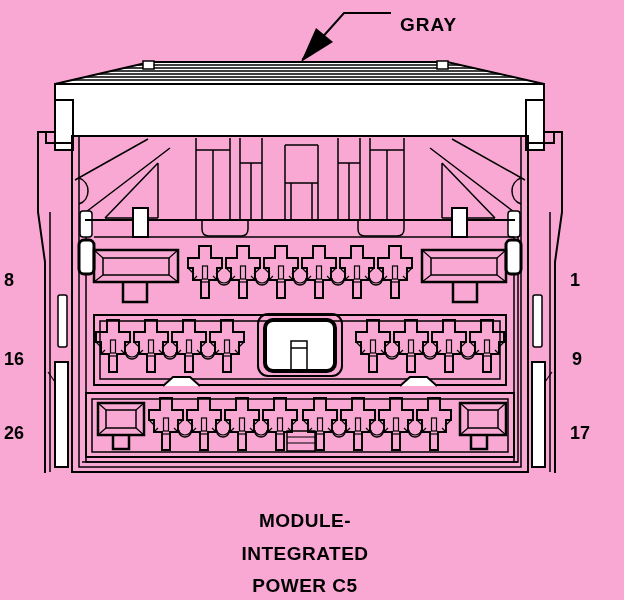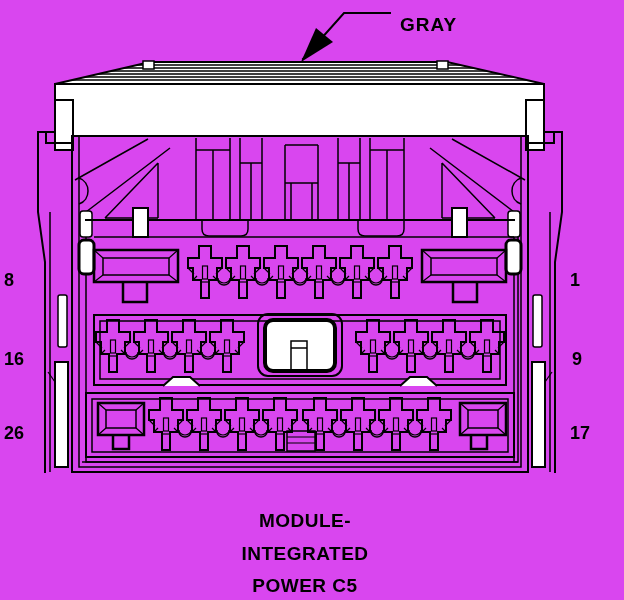--- a/index.html
+++ b/index.html
@@ -1,20 +1,20 @@
 <!DOCTYPE html>
 <html><head>
 <meta charset="utf-8">
 <style>
   html,body{margin:0;padding:0;}
   body{
     width:624px;height:600px;background:#ffffff;overflow:hidden;
     font-family:"Liberation Sans", sans-serif;
   }
-  .stage{position:relative;width:624px;height:600px;background:#d946ef;}
+  .stage{position:relative;width:624px;height:600px;background:#f9a8d4;}
   svg{display:block;}
   
   .ln   {fill:none;stroke:#000;stroke-width:2;stroke-linejoin:miter;stroke-linecap:square;}
   .ln15 {fill:none;stroke:#000;stroke-width:1.5;}
   .ln12 {fill:none;stroke:#000;stroke-width:1.2;}
   .ln25 {fill:none;stroke:#000;stroke-width:2.5;}
   .wfill{fill:#ffffff;stroke:#000;stroke-width:2;}
   .wfill15{fill:#ffffff;stroke:#000;stroke-width:1.5;}
   .blk  {fill:#000;stroke:none;}
   .txt  {font-family:"Liberation Sans", sans-serif;font-weight:bold;fill:#000;}

